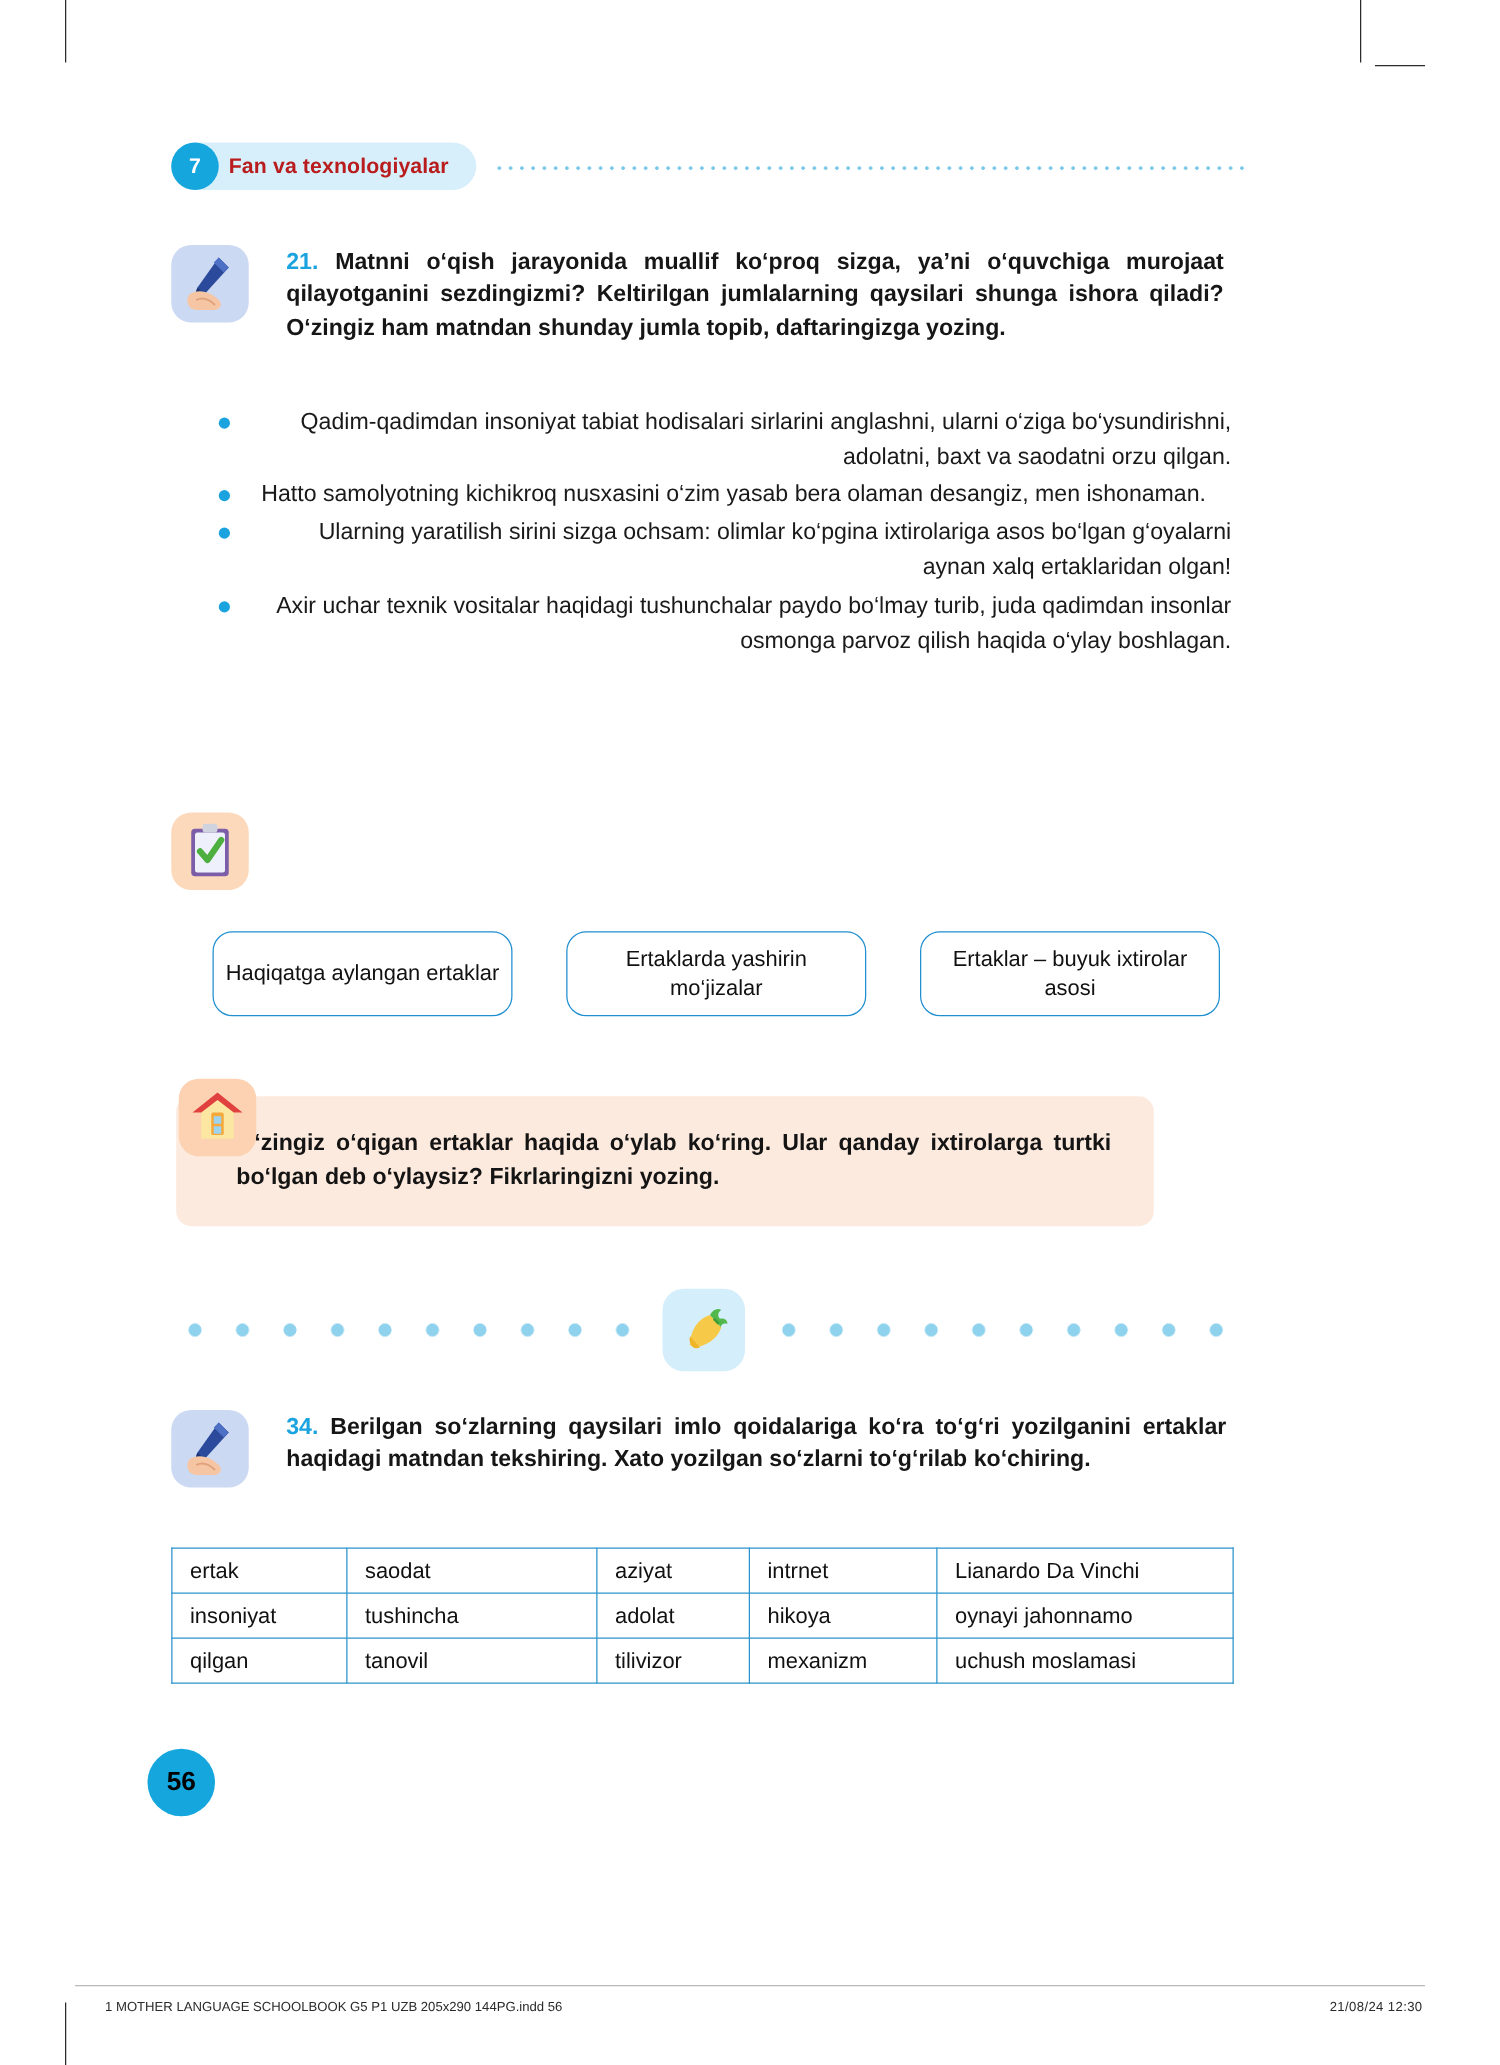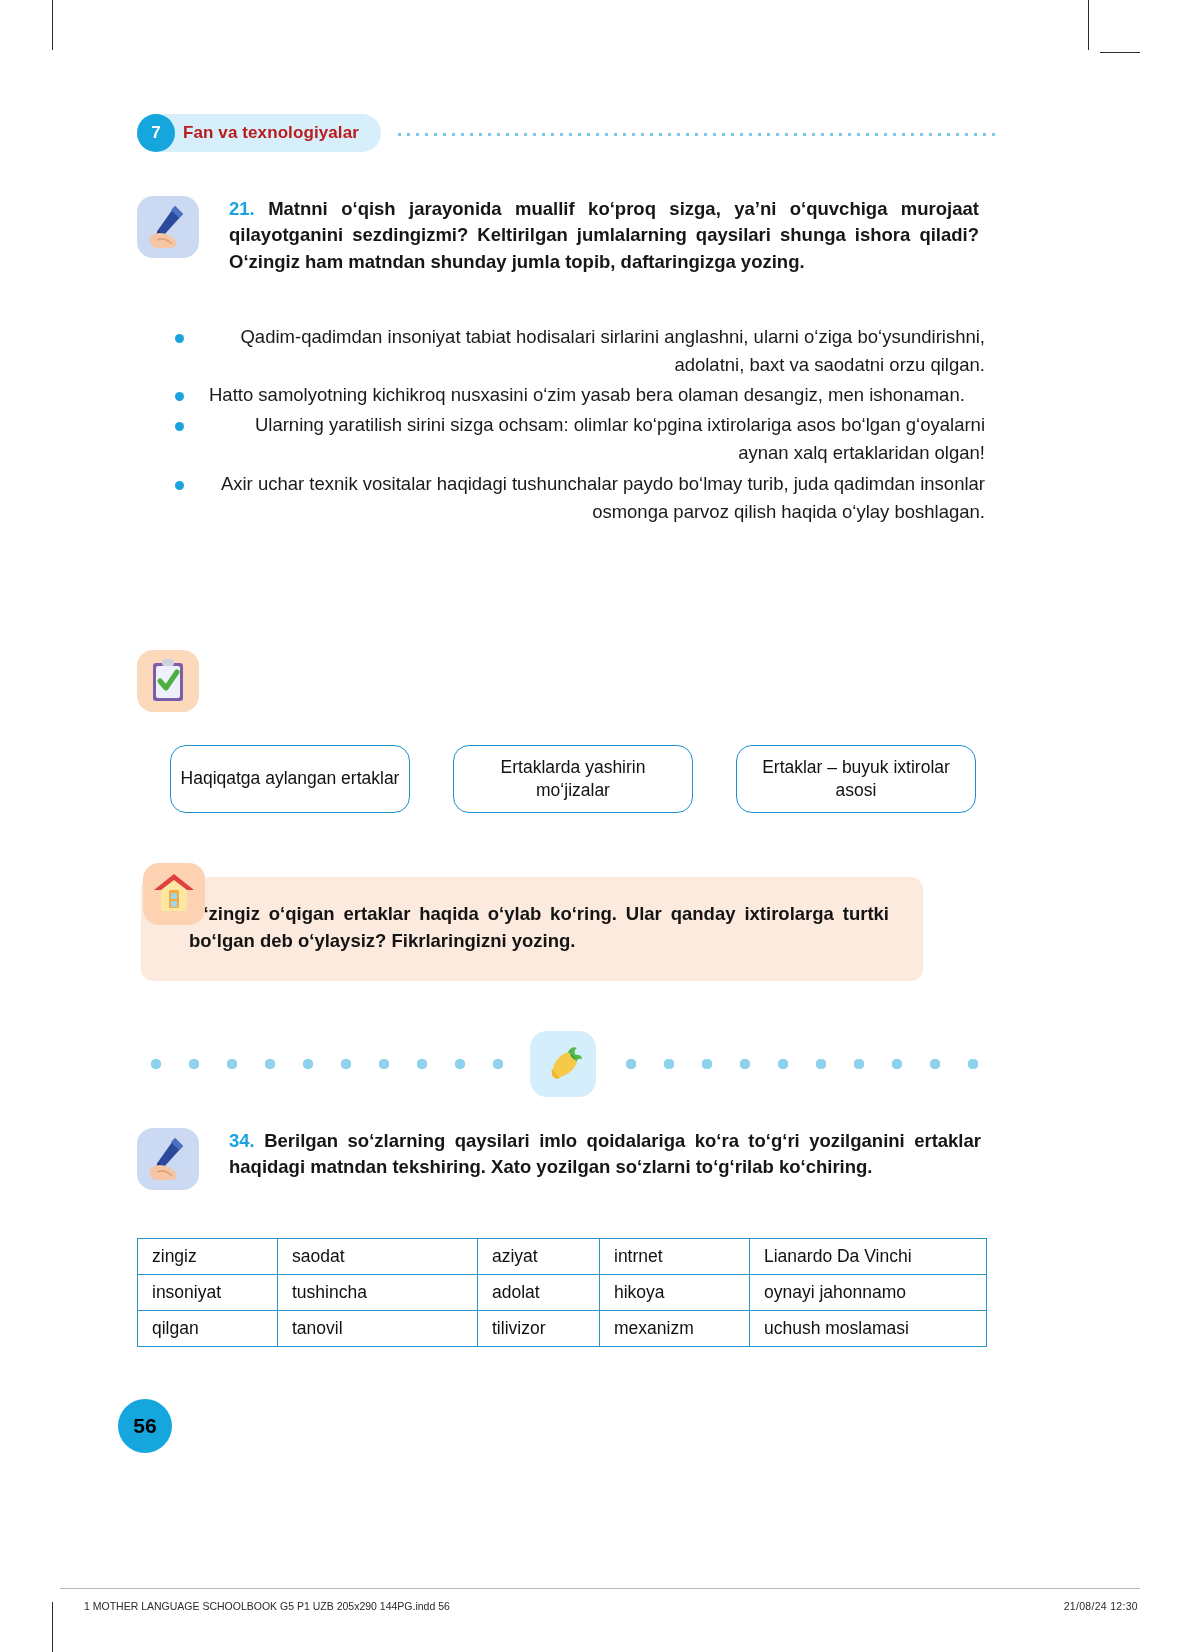--- a/index.html
+++ b/index.html
@@ -375,21 +375,21 @@
     </div>
     <div class="ex-text" style="width:752px;">
       <span class="ex-num">34.</span>
       <span>Berilgan so‘zlarning qaysilari imlo qoidalariga ko‘ra to‘g‘ri yozilganini ertaklar haqidagi matndan tekshiring. Xato yozilgan so‘zlarni to‘g‘rilab ko‘chiring.</span>
     </div>
   </div>
 
   <table class="tbl">
     <tbody>
         <tr>
-      <td style="width:140px;">zingiz</td>
+      <td style="width:140px;">ertak</td>
       <td style="width:200px;">saodat</td>
       <td style="width:122px;">aziyat</td>
       <td style="width:150px;">intrnet</td>
       <td>Lianardo Da Vinchi</td>
     </tr>
     <tr>
       <td>insoniyat</td>
       <td>tushincha</td>
       <td>adolat</td>
       <td>hikoya</td>

